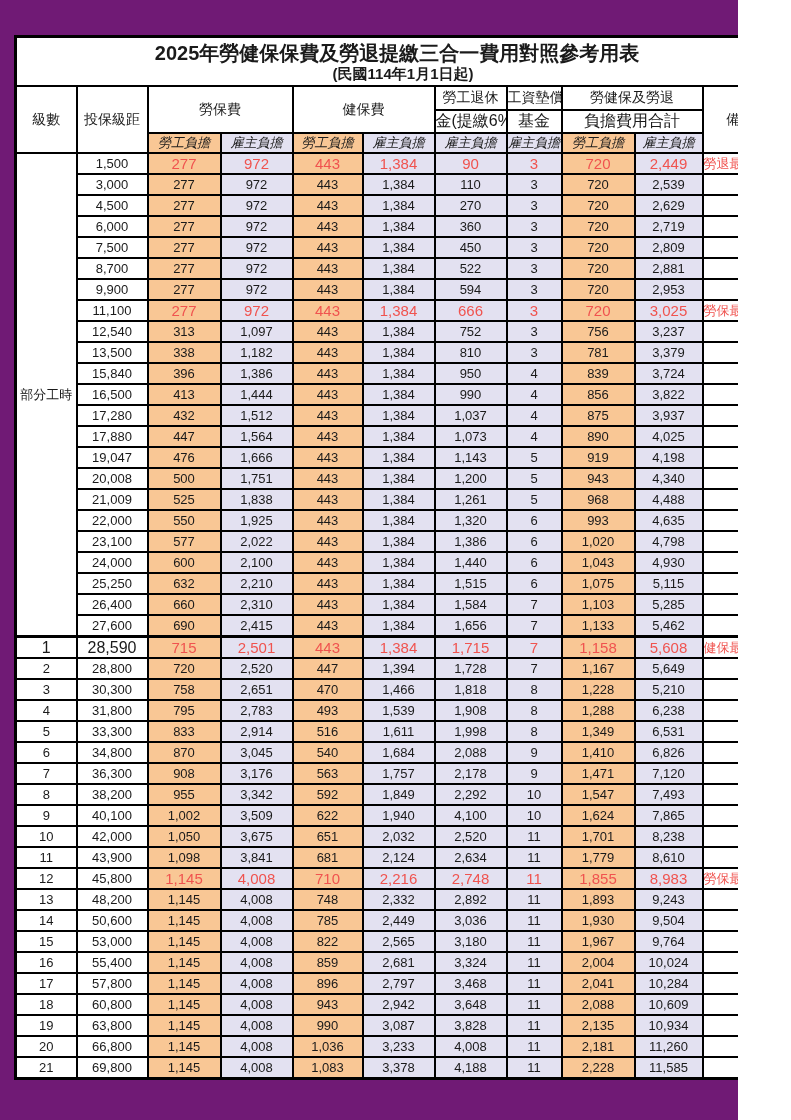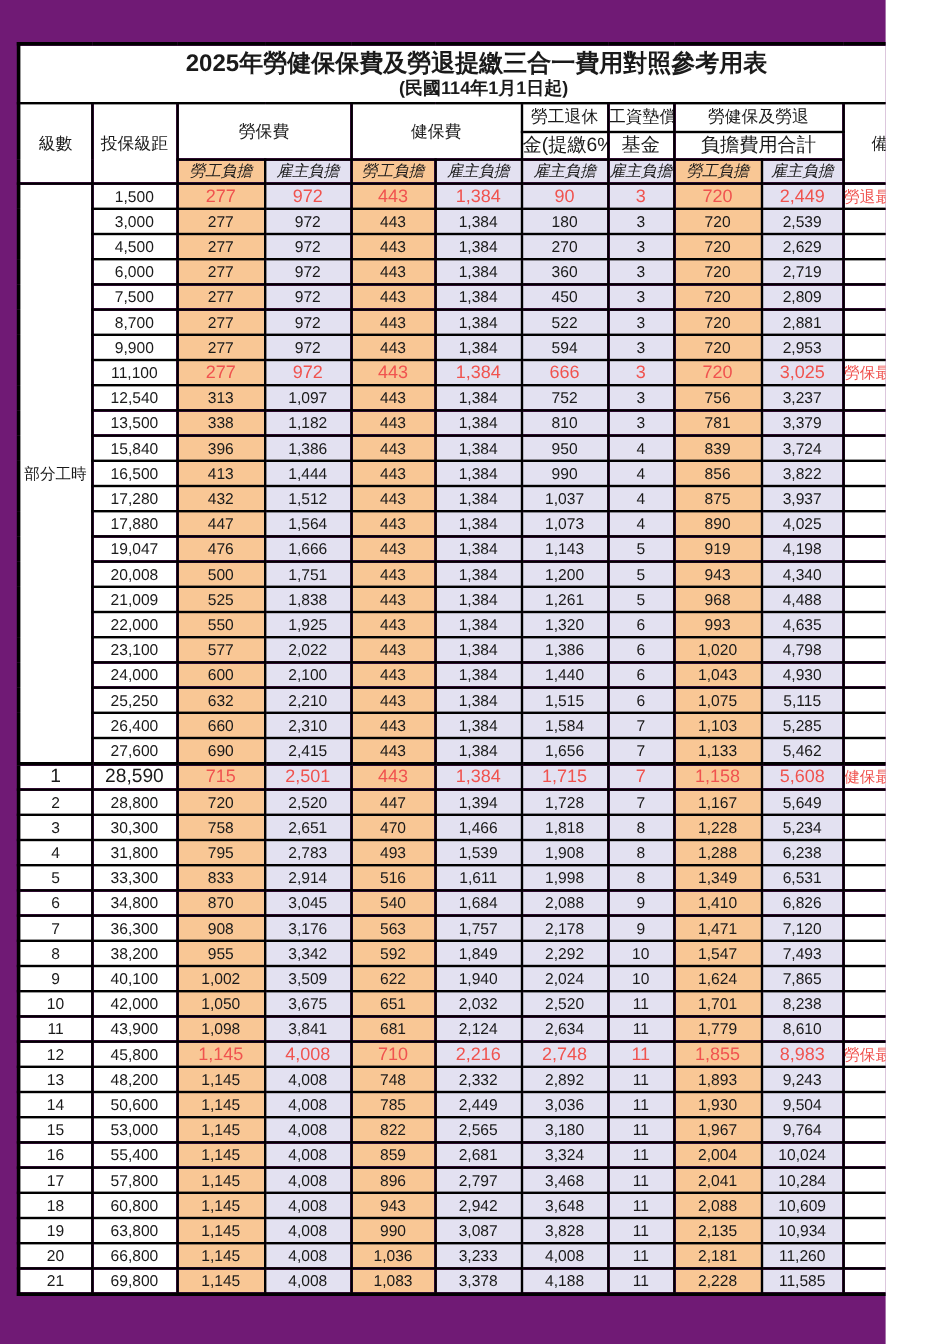--- a/index.html
+++ b/index.html
@@ -109,21 +109,21 @@
           <td class="c-emp val">720</td>
           <td class="c-er val">2,449</td>
           <td class="c-remark">勞退最低級距</td>
         </tr>
         <tr class="data-row">
           <td class="c-bracket">3,000</td>
           <td class="c-emp val">277</td>
           <td class="c-er val">972</td>
           <td class="c-emp val">443</td>
           <td class="c-er val">1,384</td>
-          <td class="c-er val">180</td>
+          <td class="c-er val">110</td>
           <td class="c-er val">3</td>
           <td class="c-emp val">720</td>
           <td class="c-er val">2,539</td>
           <td class="c-remark"></td>
         </tr>
         <tr class="data-row">
           <td class="c-bracket">4,500</td>
           <td class="c-emp val">277</td>
           <td class="c-er val">972</td>
           <td class="c-emp val">443</td>
@@ -403,21 +403,21 @@
         <tr class="data-row">
           <td class="c-level">3</td>
           <td class="c-bracket">30,300</td>
           <td class="c-emp val">758</td>
           <td class="c-er val">2,651</td>
           <td class="c-emp val">470</td>
           <td class="c-er val">1,466</td>
           <td class="c-er val">1,818</td>
           <td class="c-er val">8</td>
           <td class="c-emp val">1,228</td>
-          <td class="c-er val">5,234</td>
+          <td class="c-er val">5,210</td>
           <td class="c-remark"></td>
         </tr>
         <tr class="data-row">
           <td class="c-level">4</td>
           <td class="c-bracket">31,800</td>
           <td class="c-emp val">795</td>
           <td class="c-er val">2,783</td>
           <td class="c-emp val">493</td>
           <td class="c-er val">1,539</td>
           <td class="c-er val">1,908</td>
@@ -478,21 +478,21 @@
           <td class="c-er val">7,493</td>
           <td class="c-remark"></td>
         </tr>
         <tr class="data-row">
           <td class="c-level">9</td>
           <td class="c-bracket">40,100</td>
           <td class="c-emp val">1,002</td>
           <td class="c-er val">3,509</td>
           <td class="c-emp val">622</td>
           <td class="c-er val">1,940</td>
-          <td class="c-er val">2,024</td>
+          <td class="c-er val">4,100</td>
           <td class="c-er val">10</td>
           <td class="c-emp val">1,624</td>
           <td class="c-er val">7,865</td>
           <td class="c-remark"></td>
         </tr>
         <tr class="data-row">
           <td class="c-level">10</td>
           <td class="c-bracket">42,000</td>
           <td class="c-emp val">1,050</td>
           <td class="c-er val">3,675</td>

